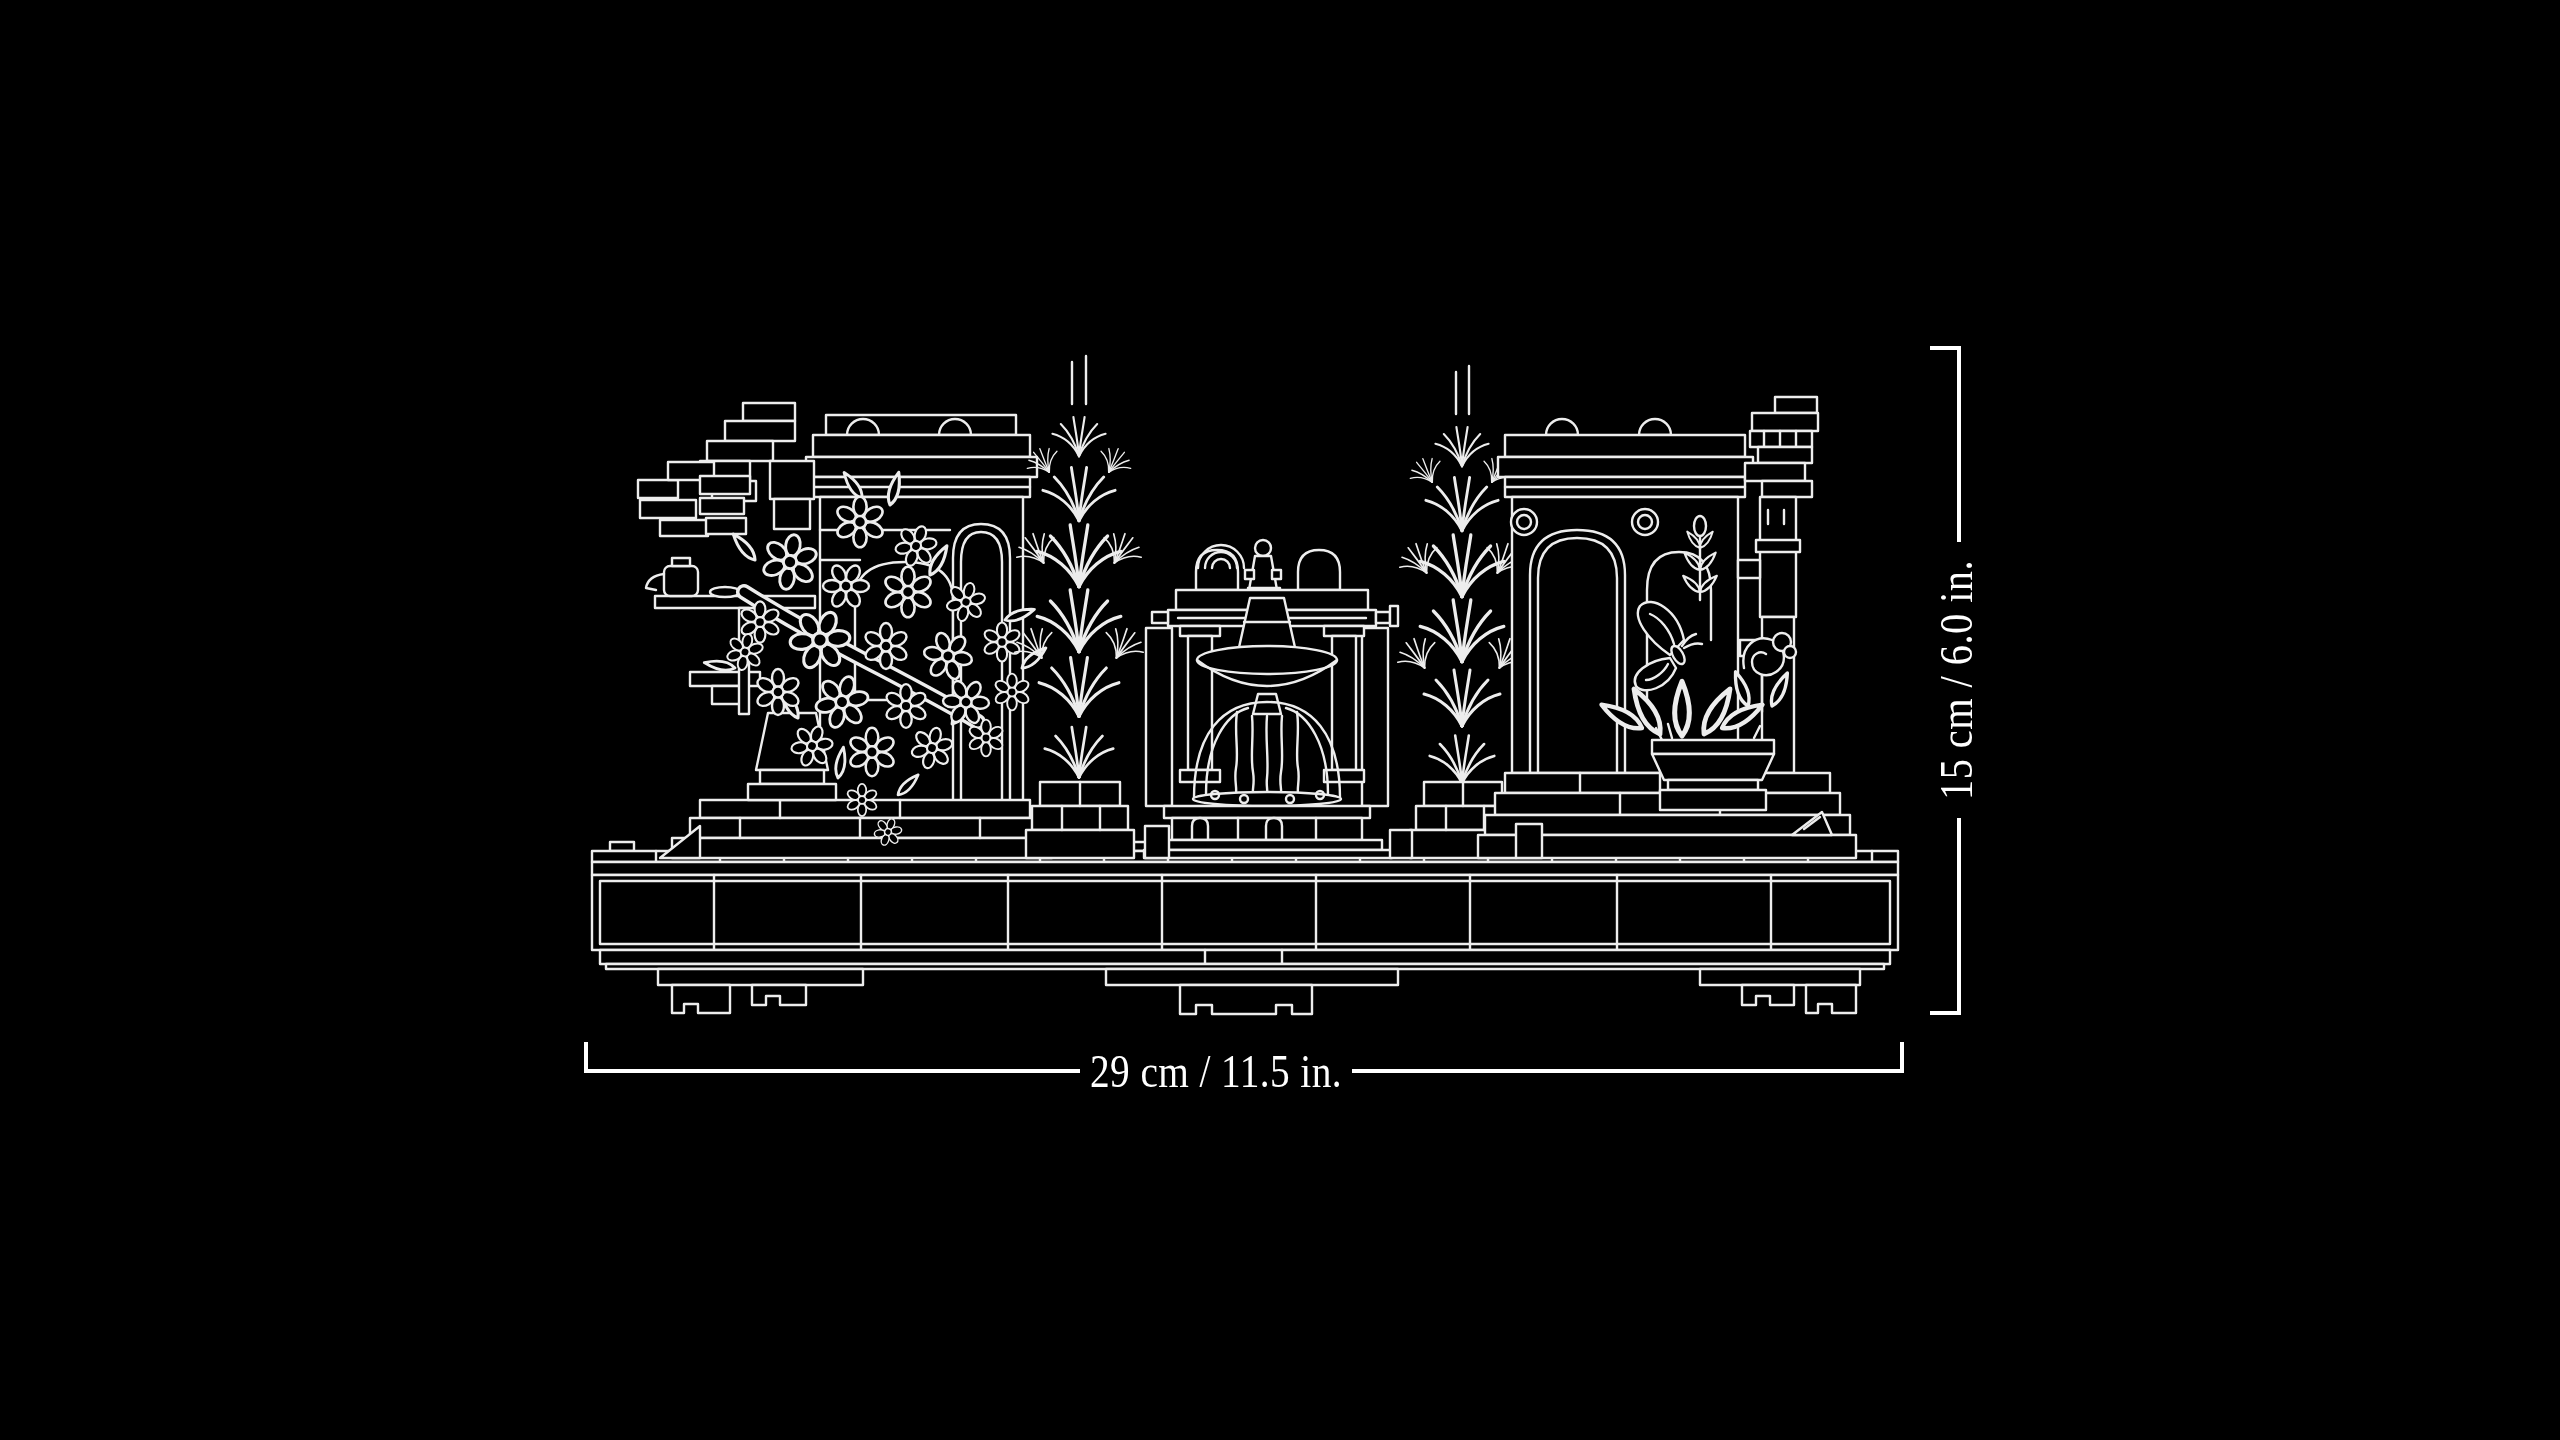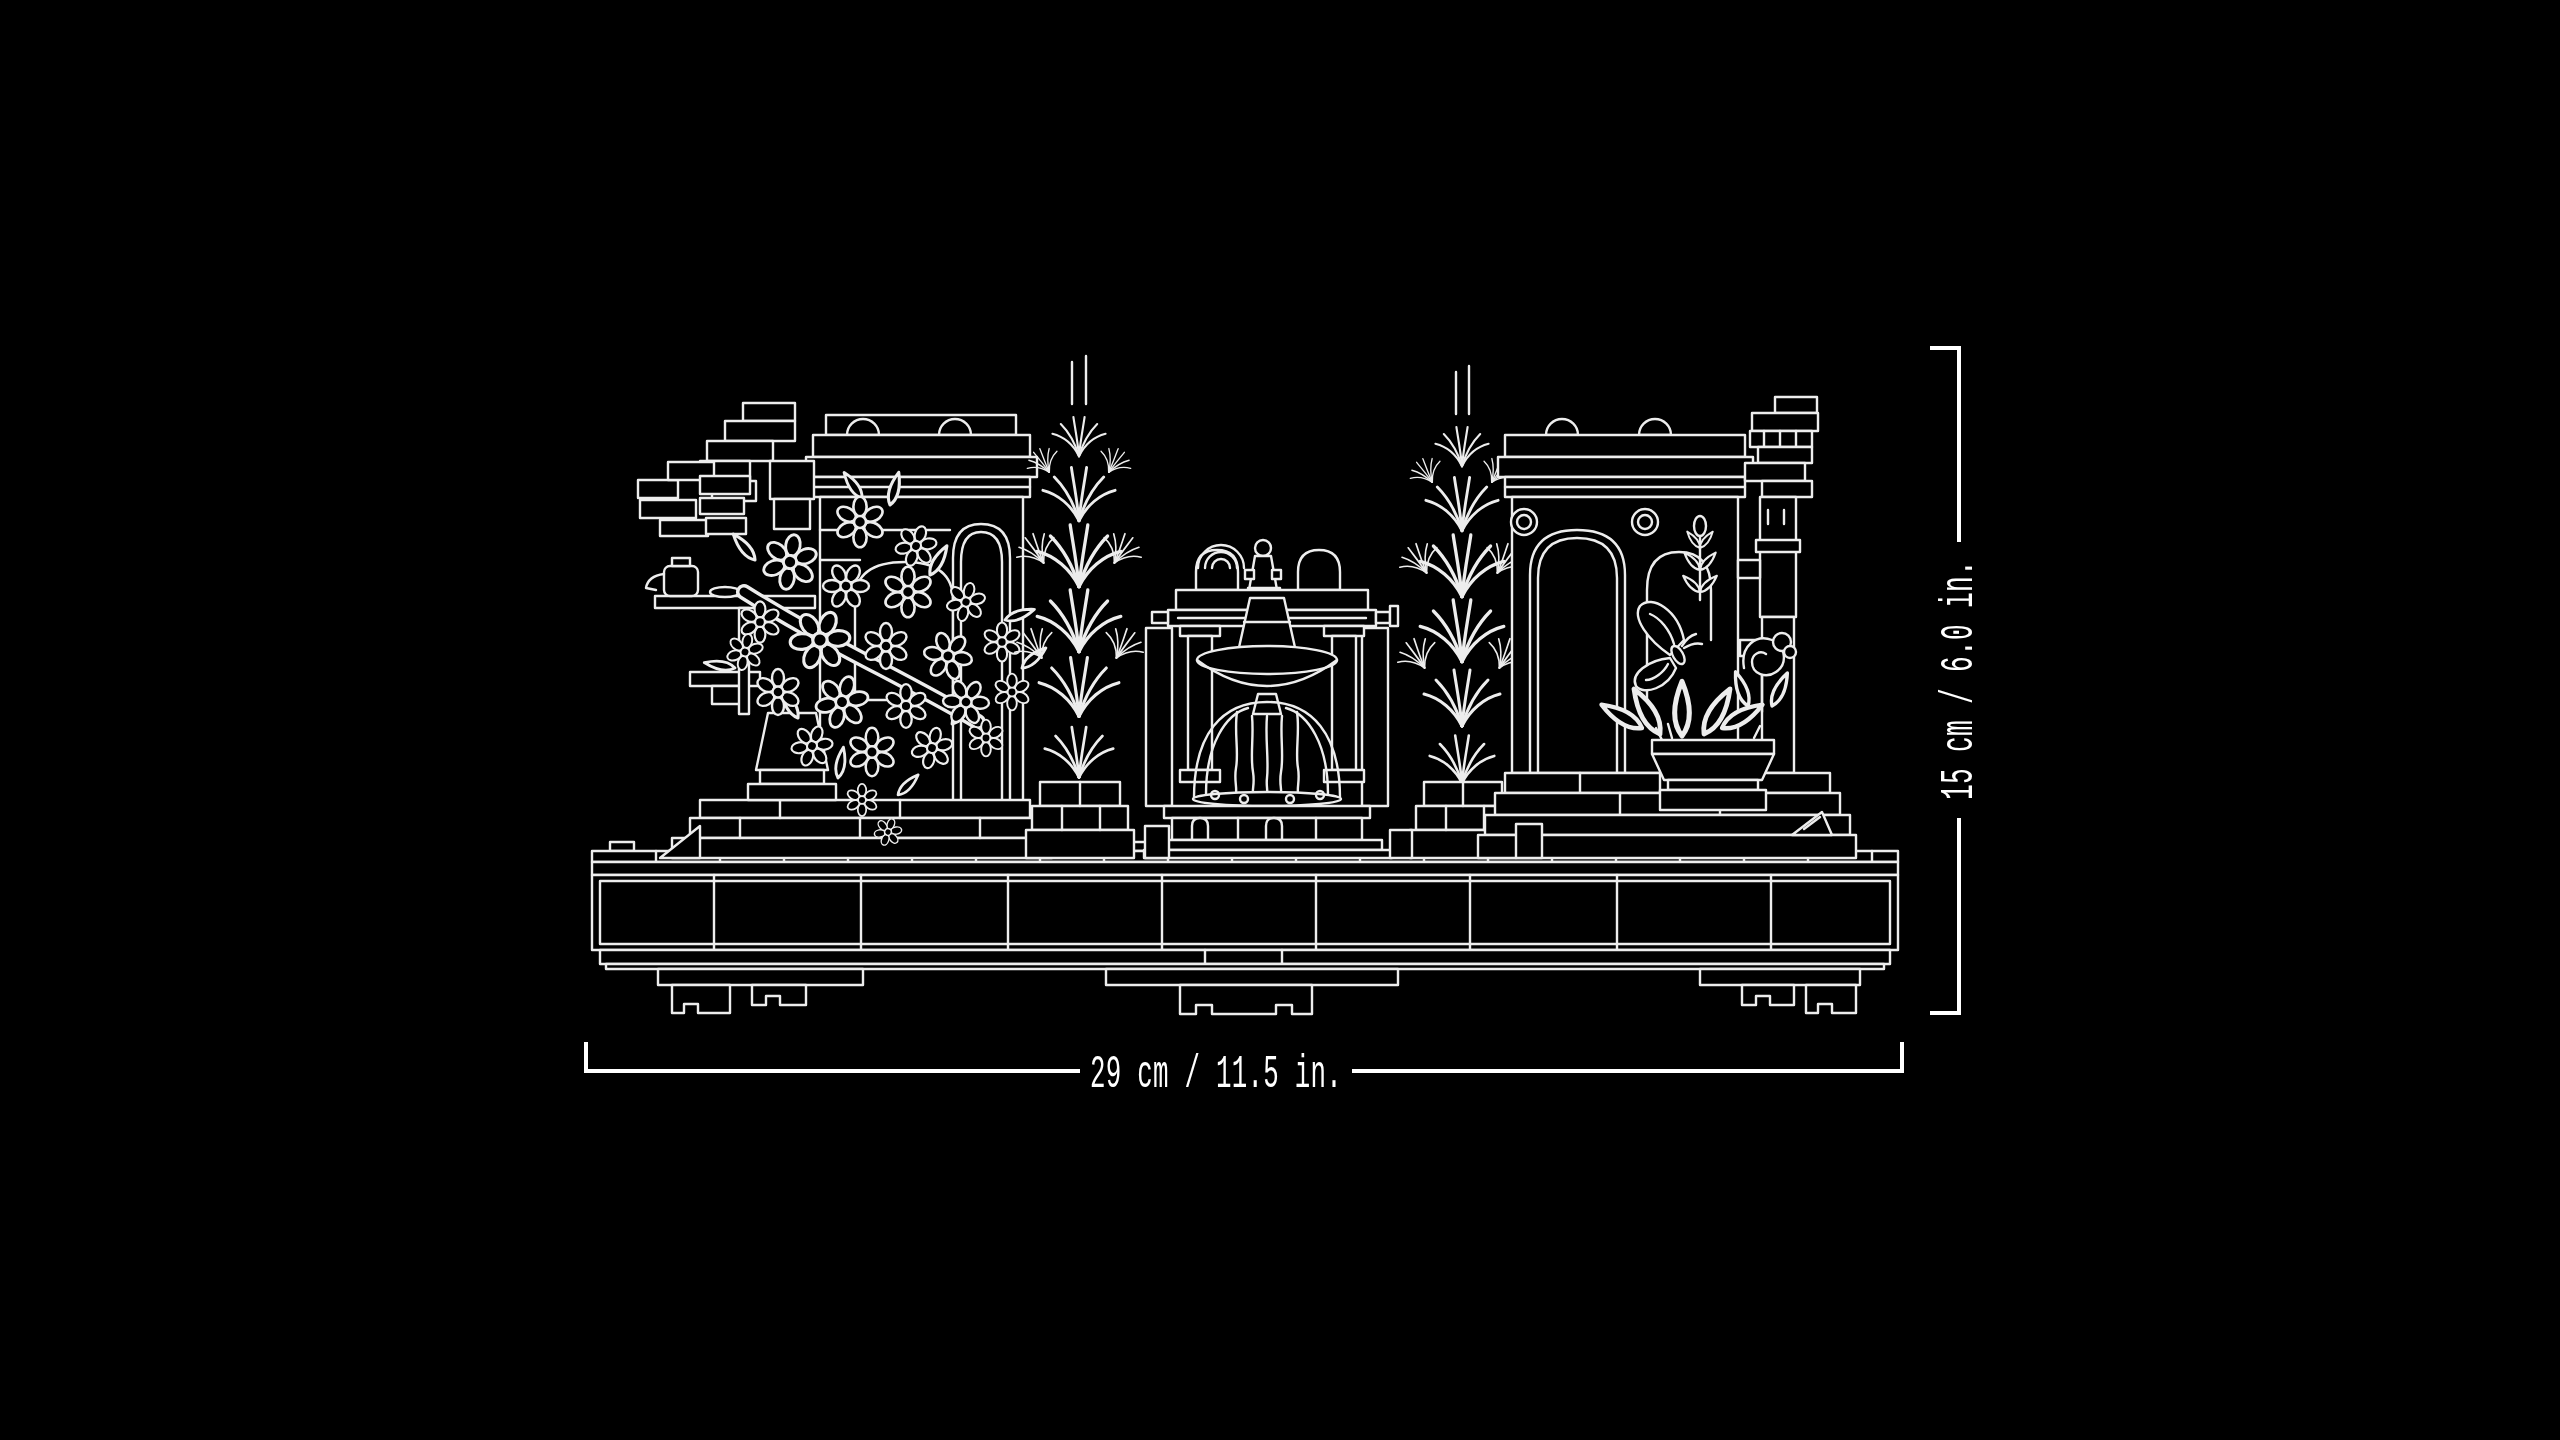--- a/index.html
+++ b/index.html
@@ -1,17 +1,17 @@
 <!DOCTYPE html>
 <html><head>
 <meta charset="utf-8">
 <style>
   html,body{margin:0;padding:0;background:#000;}
   .stage{position:relative;width:2560px;height:1440px;background:#000;overflow:hidden;
-         font-family:Liberation Mono, monospace;}
+         font-family:Liberation Serif, serif;}
   svg{position:absolute;inset:0;}
   
   .s{fill:#000;stroke:#ededed;stroke-width:2.4;stroke-linejoin:round;stroke-linecap:round;}
   .ln{fill:none;stroke:#ededed;stroke-width:2.4;stroke-linejoin:round;stroke-linecap:round;}
   .ln3{fill:none;stroke:#ededed;stroke-width:3;stroke-linejoin:round;stroke-linecap:round;}
   .dim{fill:none;stroke:#ffffff;stroke-width:4;stroke-linecap:butt;}
   .dim-label{fill:#ffffff;font-size:46px;letter-spacing:0.5px;}
 </style>
 </head>
 <body>

